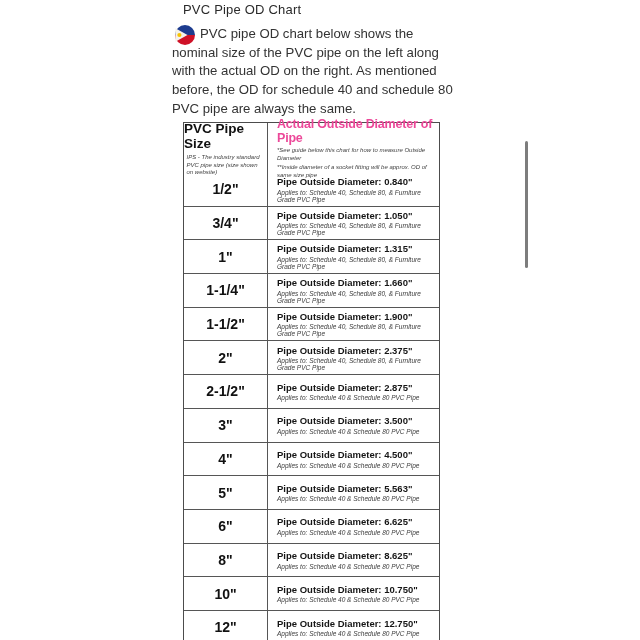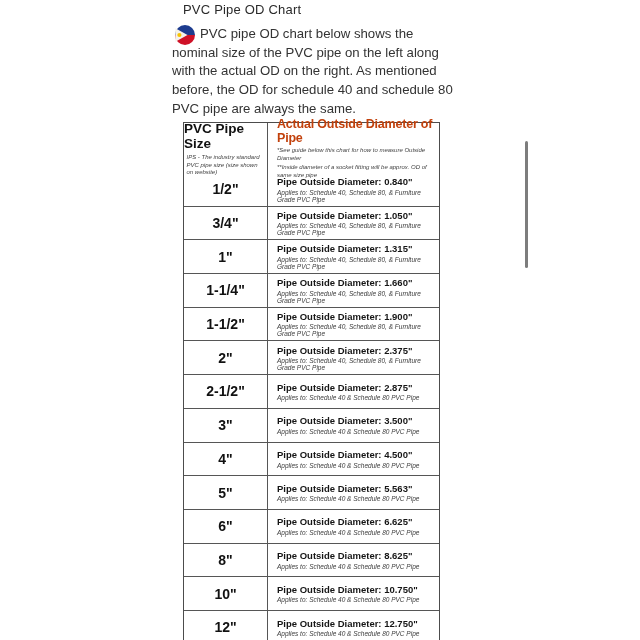--- a/index.html
+++ b/index.html
@@ -39,21 +39,21 @@
   }
   .od-col{
     flex:1;display:flex;flex-direction:column;justify-content:center;
     padding-left:9px;box-sizing:border-box;
   }
   .hdr-size-title{font-size:13.5px;font-weight:bold;color:#111;margin-top:2px;}
   .hdr-size-sub{
     font-size:6px;font-style:italic;color:#444;line-height:7.5px;
     margin-top:3px;width:78px;
   }
-  .hdr-od-title{font-size:12.5px;font-weight:bold;color:#c2410c;letter-spacing:-.2px;}
+  .hdr-od-title{font-size:12.5px;font-weight:bold;color:#ec4899;letter-spacing:-.2px;}
   .hdr-od-note{font-size:6px;font-style:italic;color:#444;line-height:7.5px;margin-top:2px;}
   .hdr-od-note:first-of-type{margin-top:4px;}
   .size-val{font-size:14px;font-weight:bold;color:#111;}
   .od-value{font-size:9.5px;font-weight:bold;color:#151515;}
   .od-applies{font-size:6.5px;font-style:italic;color:#3c3c3c;margin-top:1.5px;}
 
   .scrollbar-thumb{
     position:absolute;left:525px;top:141px;width:3px;height:127px;
     background:#7d7d7d;border-radius:2px;
   }

